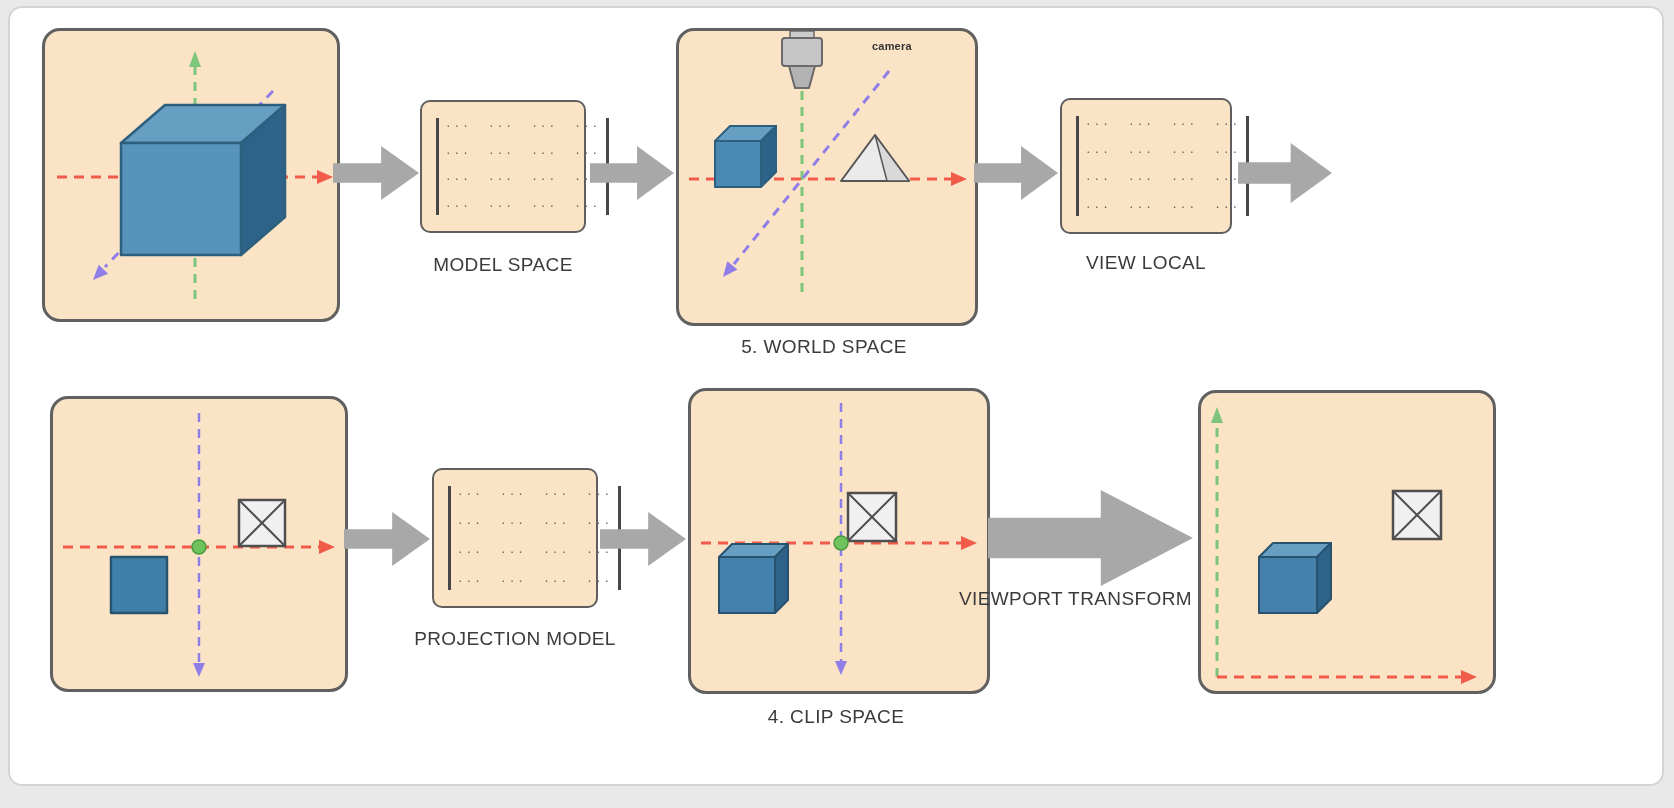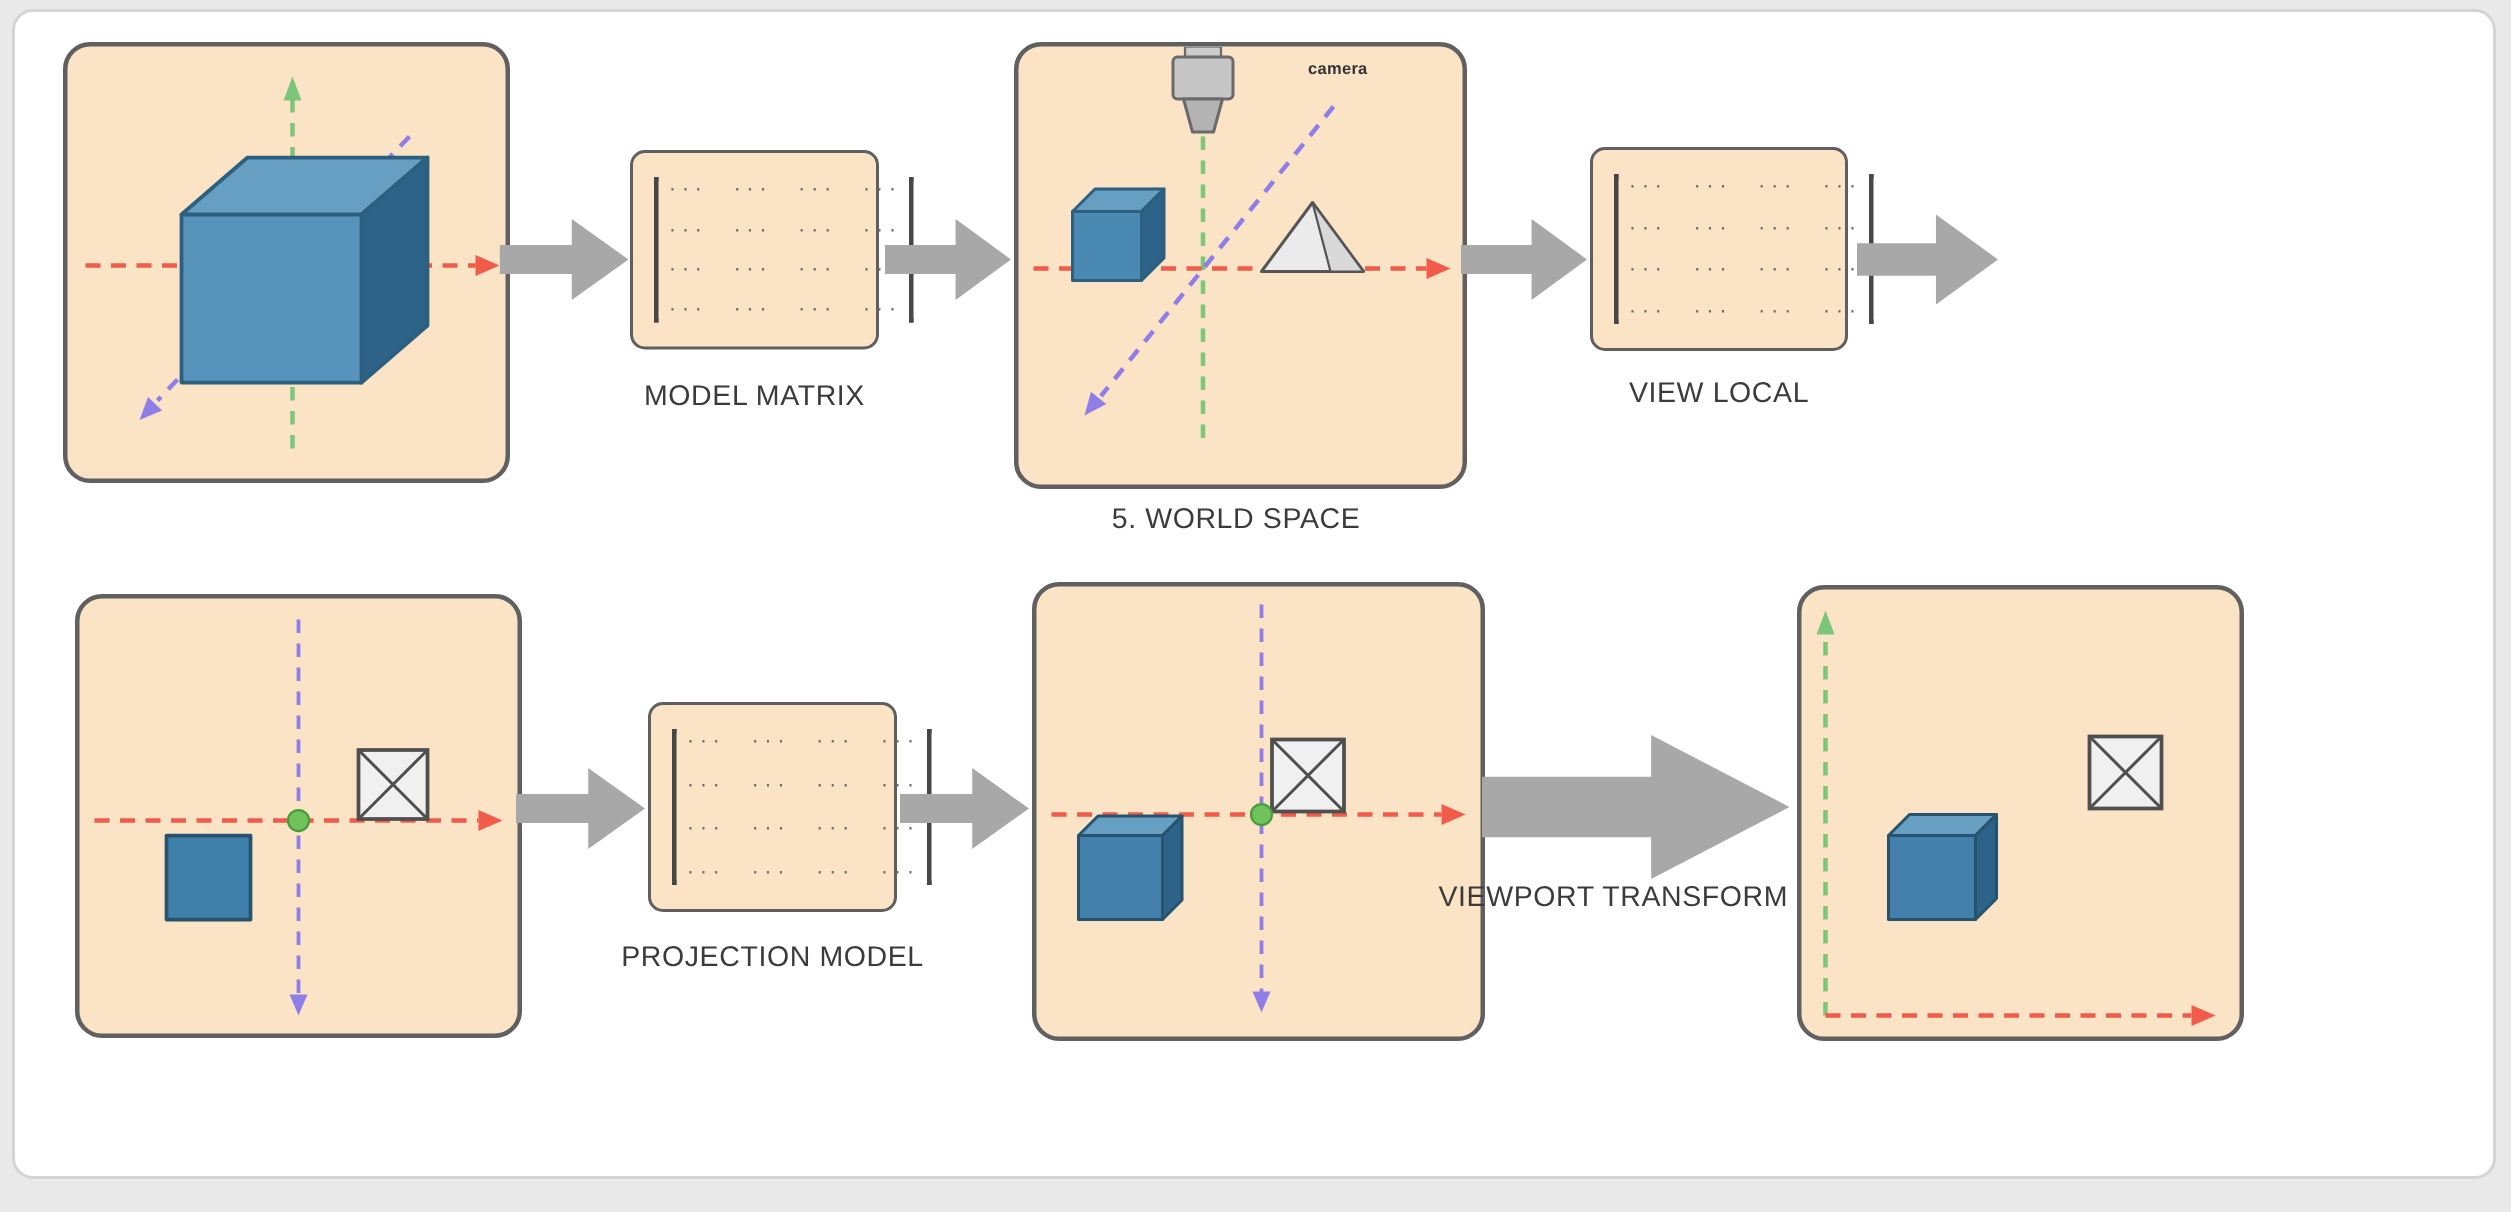--- a/index.html
+++ b/index.html
@@ -63,21 +63,21 @@
     <div class="matrix" style="left:420px;top:100px;width:166px;height:133px;">
       <div class="bracket left"></div>
       <div class="matrix-rows">
         <div class="mrow">···  ···  ···  ···</div>
         <div class="mrow">···  ···  ···  ···</div>
         <div class="mrow">···  ···  ···  ···</div>
         <div class="mrow">···  ···  ···  ···</div>
       </div>
       <div class="bracket right"></div>
     </div>
-    <div class="caption" style="left:378px;top:254px;width:250px;">MODEL MATRIX</div>
+    <div class="caption" style="left:378px;top:254px;width:250px;">MODEL SPACE</div>
 
     <div class="blockarrow" style="left:590px;top:146px;width:84px;height:54px;"></div>
 
     <div class="panel" style="left:676px;top:28px;width:296px;height:292px;">
       <svg viewBox="0 0 296 292">
         <g>
           <rect x="111" y="0" width="24" height="8" fill="#cccccc" stroke="#6a6a6a" stroke-width="1.5"></rect>
           <rect x="103" y="7" width="40" height="28" rx="3" fill="#c6c6c6" stroke="#6a6a6a" stroke-width="2"></rect>
           <polygon points="110,35 136,35 130,57 116,57" fill="#b3b3b3" stroke="#6a6a6a" stroke-width="2" stroke-linejoin="round"></polygon>
         </g>
@@ -176,20 +176,21 @@
           <line x1="205" y1="102" x2="157" y2="150" stroke="#4f4f4f" stroke-width="2"></line>
         </g>
         <g>
           <polygon points="28,166 84,166 97,153 41,153" fill="#679fc2" stroke="#28536f" stroke-width="2" stroke-linejoin="round"></polygon>
           <polygon points="84,166 97,153 97,209 84,222" fill="#2e6389" stroke="#28536f" stroke-width="2" stroke-linejoin="round"></polygon>
           <rect x="28" y="166" width="56" height="56" fill="#4380ab" stroke="#28536f" stroke-width="2" stroke-linejoin="round"></rect>
         </g>
         <circle cx="150" cy="152" r="7" fill="#6fc25c" stroke="#4c9a3f" stroke-width="1.5"></circle>
       </svg>
     </div>
+    <div class="caption" style="left:688px;top:706px;width:296px;">4. CLIP SPACE</div>
 
     <div class="blockarrow big" style="left:988px;top:490px;width:205px;height:96px;"></div>
     <div class="caption" style="left:953px;top:588px;width:245px;">VIEWPORT TRANSFORM</div>
 
     <div class="panel" style="left:1198px;top:390px;width:292px;height:298px;">
       <svg viewBox="0 0 292 298">
         <g>
           <line x1="16" y1="284" x2="16" y2="28" stroke="#7cc57a" stroke-width="3" stroke-dasharray="9 7"></line>
           <polygon points="10,30 16,14 22,30" fill="#7cc57a"></polygon>
         </g>

